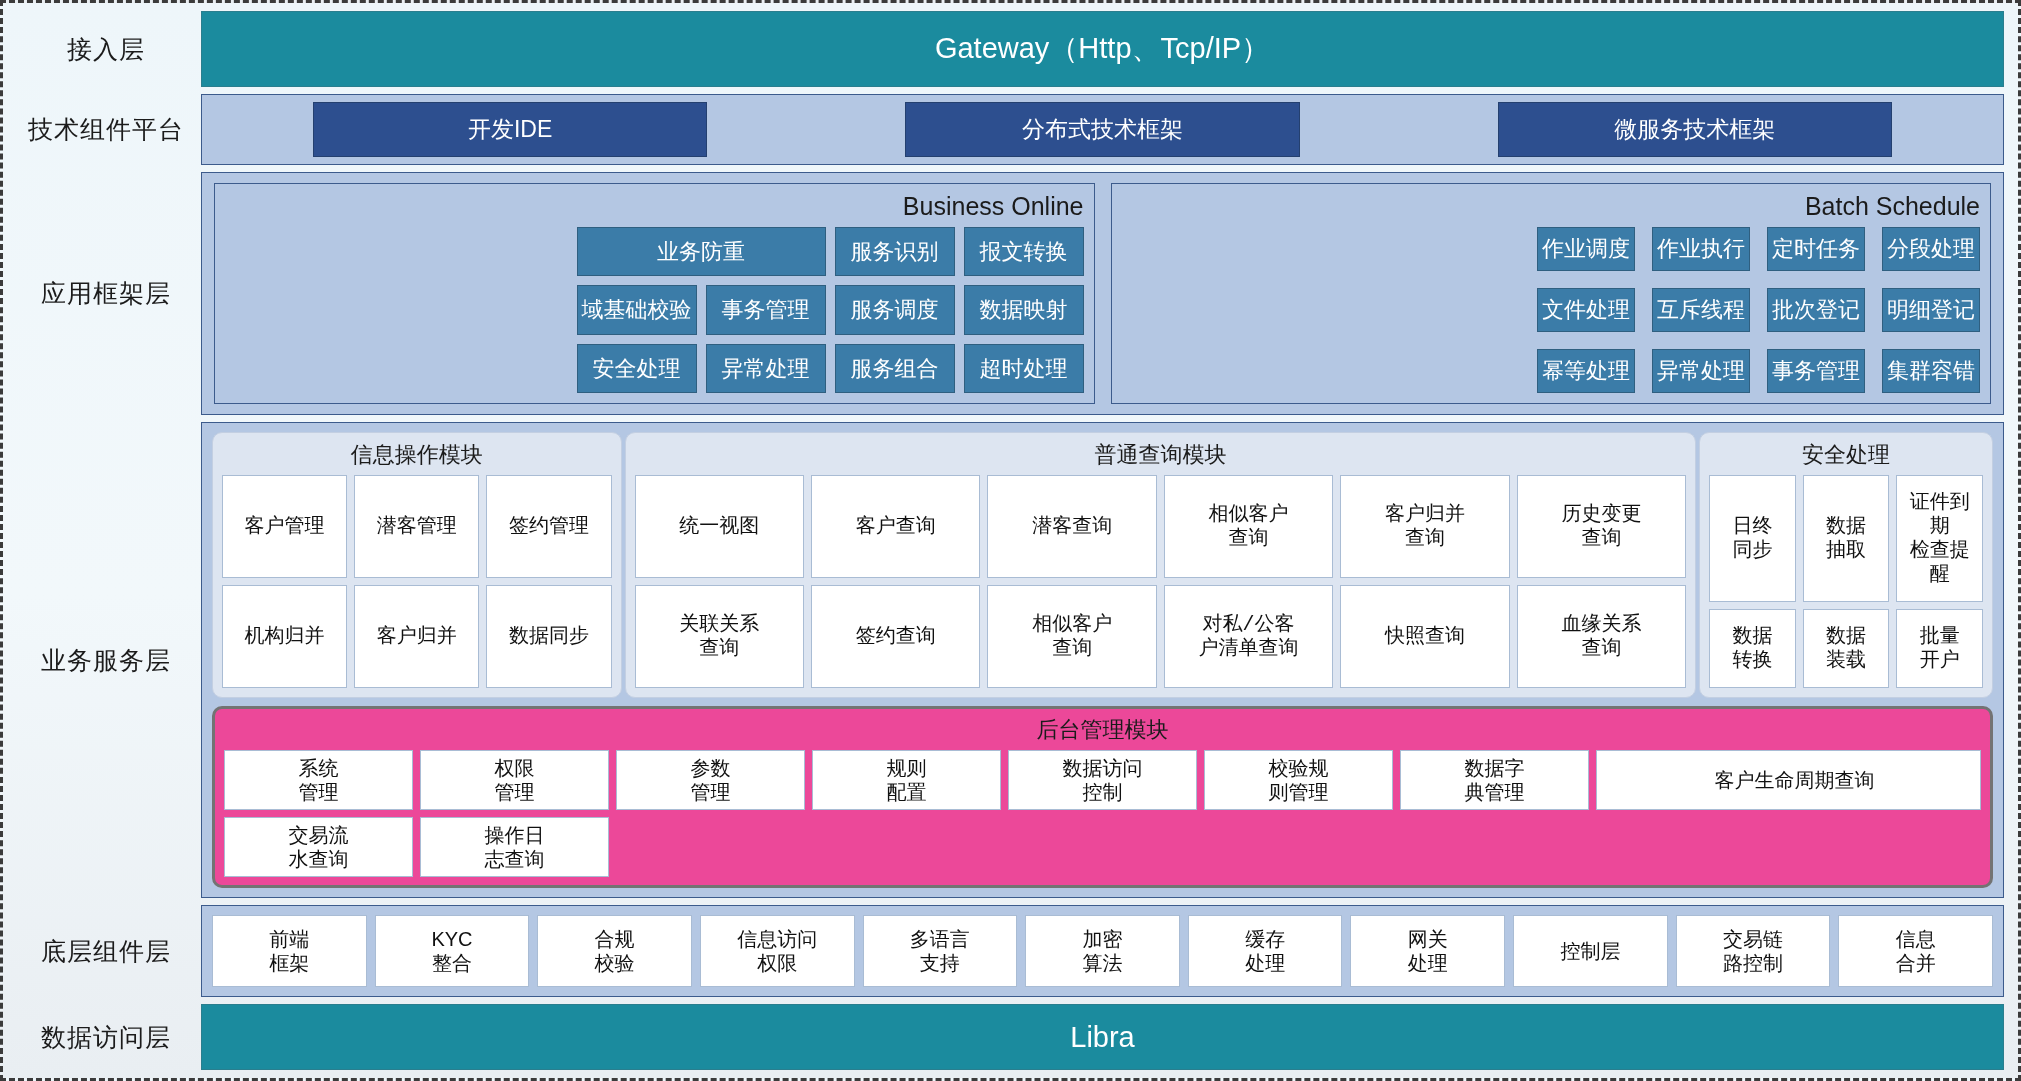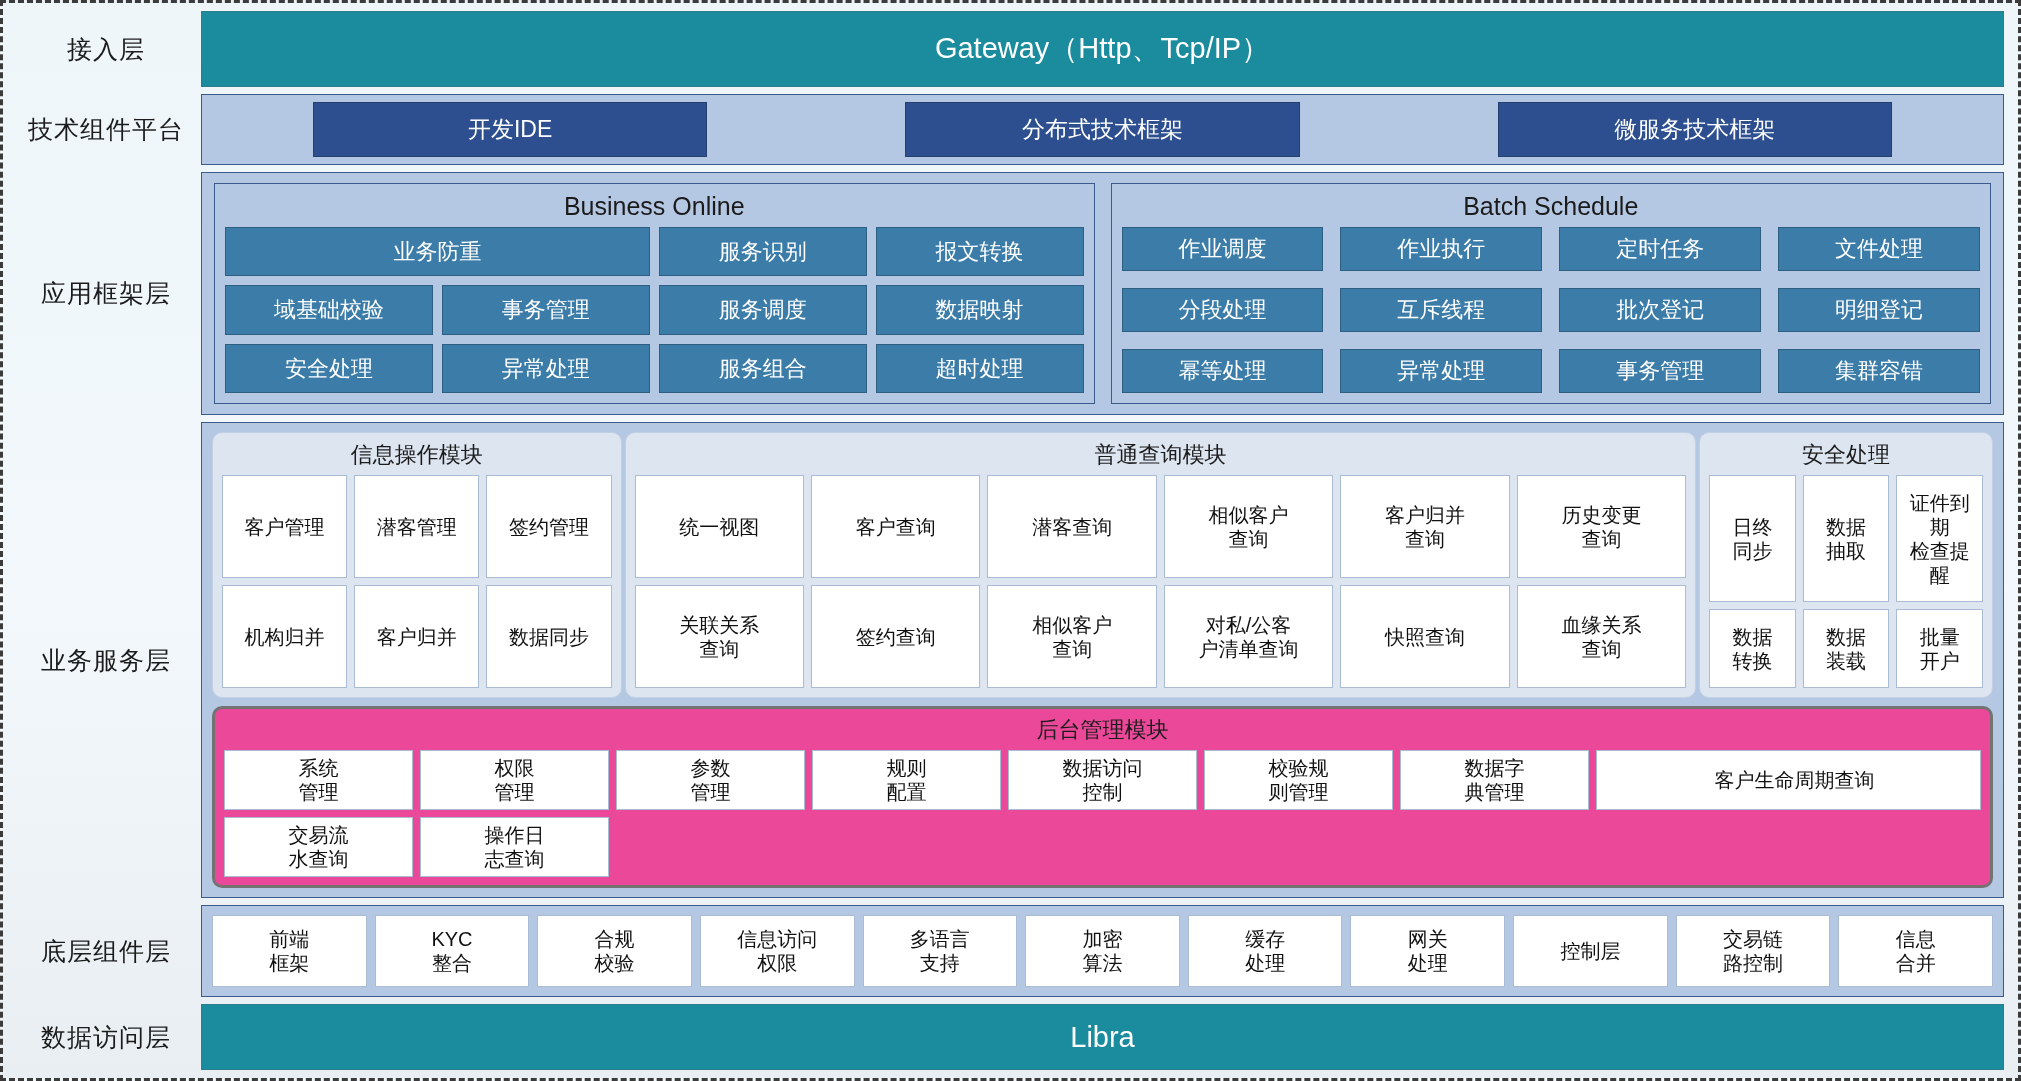--- a/index.html
+++ b/index.html
@@ -42,21 +42,21 @@
     background: #b4c7e3;
     border: 1px solid #3c5b8c;
     height: 100%;
     padding: 10px 12px;
   }
   .panel-inner {
     background: #b4c7e3;
     border: 1px solid #3c5b8c;
     padding: 8px 10px 10px 10px;
     height: 100%;
-    display: flex; flex-direction: column;
+    display: flex; flex-direction: column; align-items: flex-end;
   }
   .panel-title {
     text-align: center;
     font-size: 25px; color: #1b1b1b;
     margin-bottom: 6px;
   }
 
   
   .chip-row { display: flex; height: 100%; align-items: center; gap: 0; justify-content: space-around; }
   .chip-dark {
@@ -98,21 +98,21 @@
 
   
   .app-frame { display: flex; gap: 16px; height: 100%; }
   .app-col { flex: 1 1 50%; display: flex; flex-direction: column; }
   .grid-bo { display: grid; grid-template-columns: 1fr 1fr 1fr 1fr; gap: 9px; flex: 1 1 auto; }
   .span2 { grid-column: span 2; }
   .grid-bs { display: grid; grid-template-columns: repeat(4, 1fr); gap: 17px; flex: 1 1 auto; }
 
   
   .biz-panel { background: #b4c7e3; border: 1px solid #3c5b8c; height: 100%; padding: 9px 10px; display:flex; flex-direction:column; gap: 8px; }
-  .biz-top { display: flex; gap: 3px; flex: 1 1 auto; min-height: 0; }
+  .biz-top { display: flex; gap: 3px; flex: 1 1 auto; min-height: 0; font-family: Liberation Mono, monospace; }
   .mod-card {
     background: #dde5f1;
     border: 1px solid #c3cfe2;
     border-radius: 10px;
     padding: 7px 9px 9px 9px;
     display: flex; flex-direction: column;
   }
   .mod-title { text-align: center; font-size: 22px; color: #1b1b1b; margin-bottom: 5px; }
   .mod-grid { display: grid; gap: 7px; flex: 1 1 auto; }
   .g3 { grid-template-columns: repeat(3, 1fr); }
@@ -180,22 +180,22 @@
               </div>
             </div>
 
             <div class="app-col">
               <div class="panel-inner">
                 <div class="panel-title">Batch Schedule</div>
                 <div class="grid-bs">
                   <div class="chip-mid">作业调度</div>
                   <div class="chip-mid">作业执行</div>
                   <div class="chip-mid">定时任务</div>
+                  <div class="chip-mid">分段处理</div>
                   <div class="chip-mid">文件处理</div>
-                  <div class="chip-mid">分段处理</div>
                   <div class="chip-mid">互斥线程</div>
                   <div class="chip-mid">批次登记</div>
                   <div class="chip-mid">明细登记</div>
                   <div class="chip-mid">幂等处理</div>
                   <div class="chip-mid">异常处理</div>
                   <div class="chip-mid">事务管理</div>
                   <div class="chip-mid">集群容错</div>
                 </div>
               </div>
             </div>

